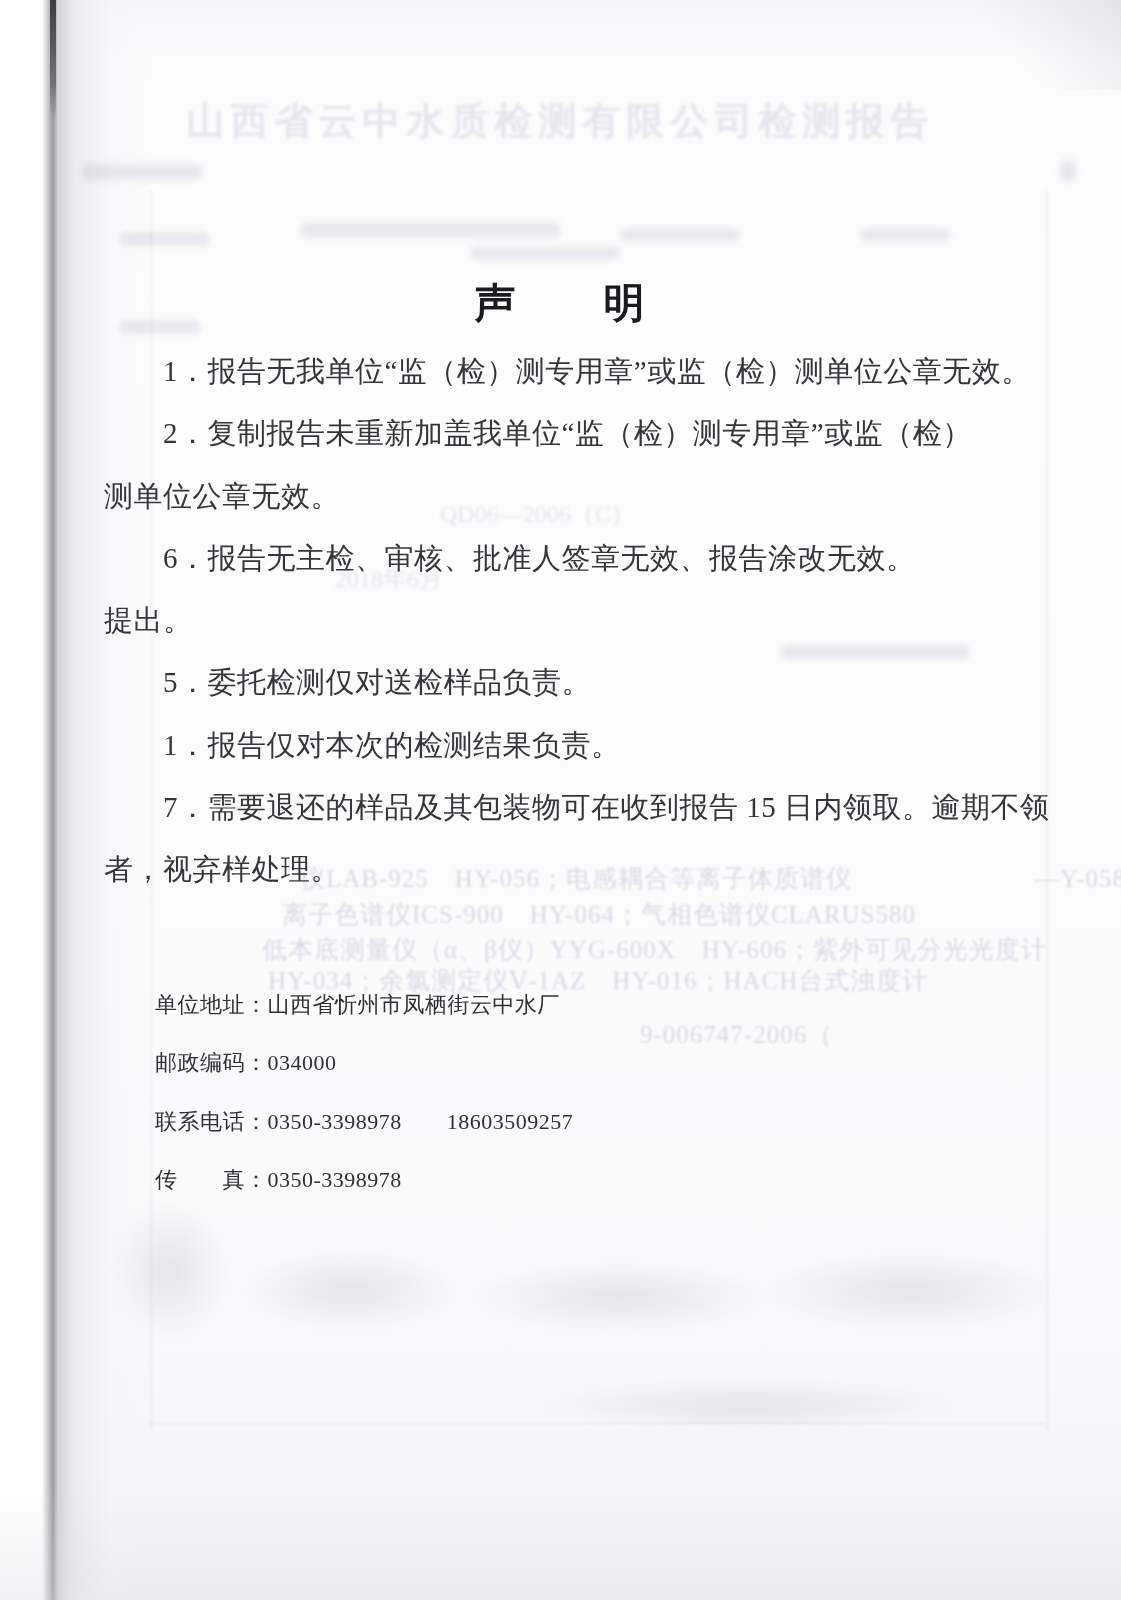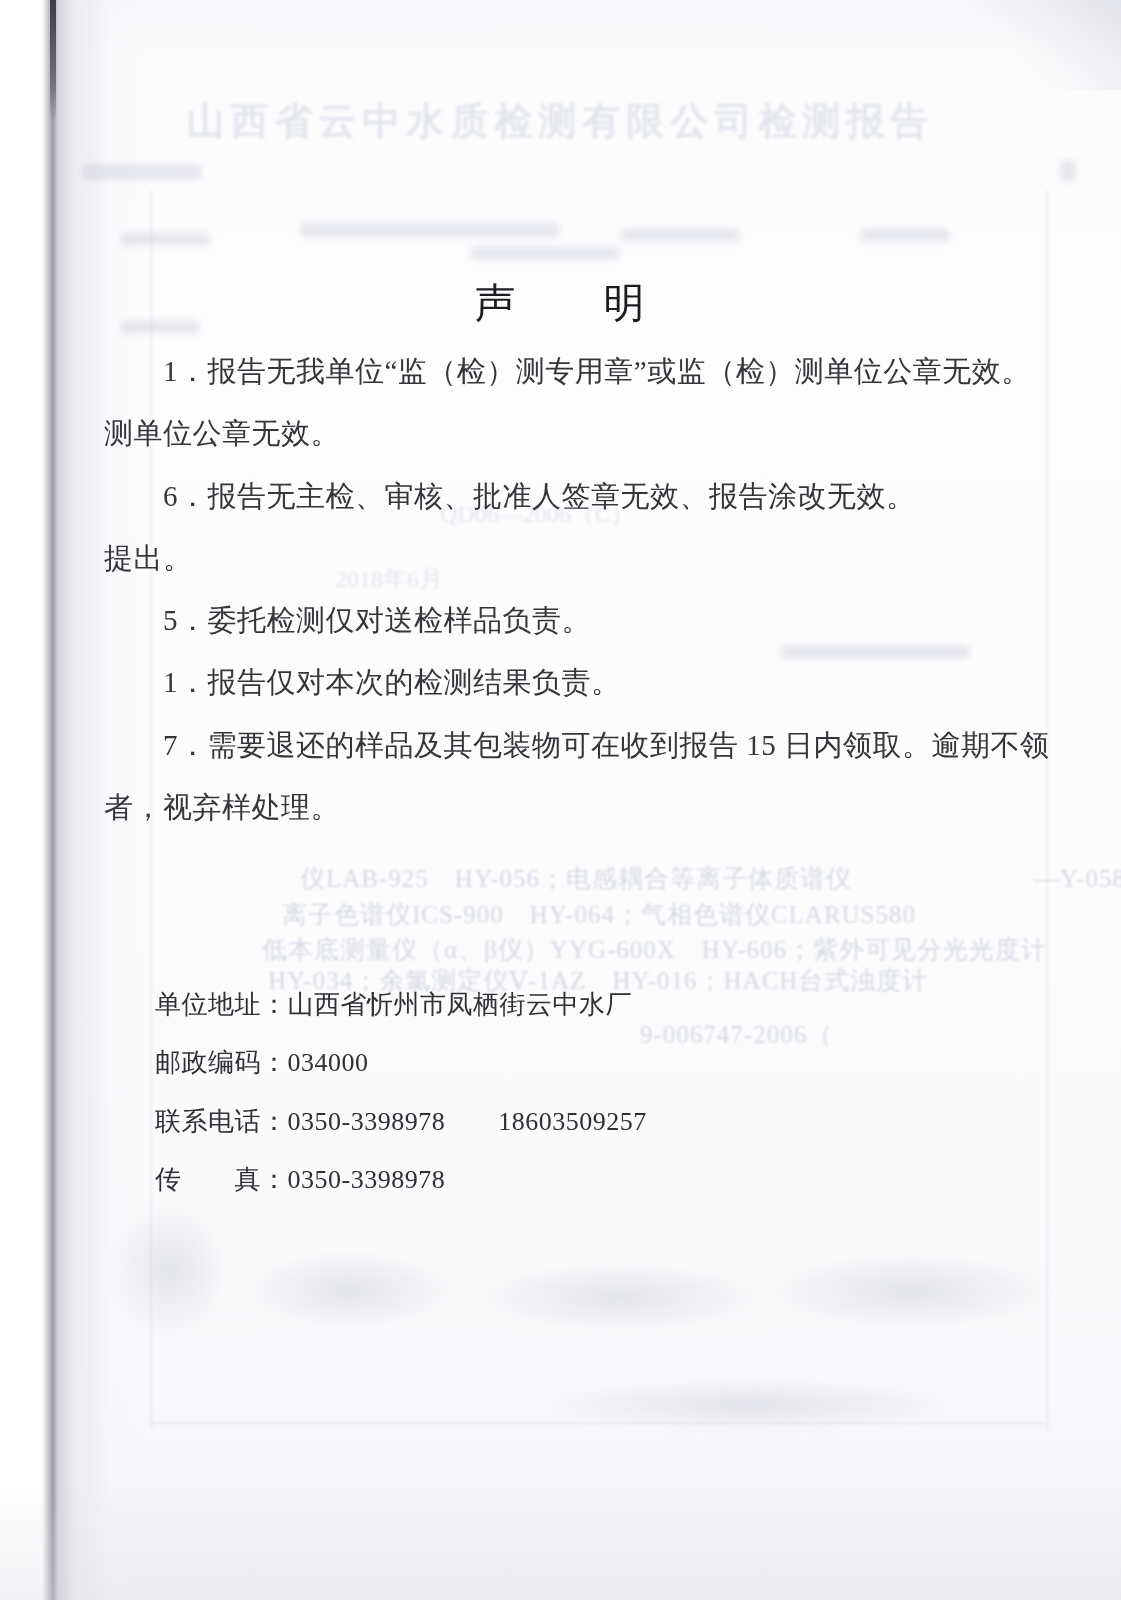--- a/index.html
+++ b/index.html
@@ -63,36 +63,36 @@
     position:absolute;width:2px;background:rgba(125,135,165,0.10);filter:blur(1px);
   }
   .ghost-hline{
     position:absolute;height:2px;background:rgba(125,135,165,0.10);filter:blur(1px);
   }
 
   
   .doc-title{
     position:absolute;left:0;top:276px;width:100%;
     margin:0;text-align:center;
-    font-size:41px;font-weight:normal;color:#1b1b20;
+    font-size:41px;font-weight:bold;color:#1b1b20;
     letter-spacing:2px;
     white-space:pre;
   }
   .statement{
     position:absolute;left:100px;top:338px;width:985px;
     font-size:29px;letter-spacing:0.5px;
   }
   .statement .line{
     height:58.3px;line-height:58.3px;white-space:pre;
     margin:4px;color:#35353a;
   }
   .statement .indent{padding-left:59px;}
   .contact{
     position:absolute;left:155px;top:976px;width:800px;
-    font-size:26px;letter-spacing:0.5px;
+    font-size:22px;letter-spacing:0.5px;
   }
   .contact .line{
     height:58.3px;line-height:58.3px;white-space:pre;
     margin:0;color:#2f2f34;
   }
 </style>
 </head>
 <body>
 
 <div class="page">
@@ -129,20 +129,21 @@
   <div class="smudge-blob" style="left:240px;top:1250px;width:220px;height:80px;"></div>
   <div class="smudge-blob" style="left:470px;top:1262px;width:300px;height:70px;"></div>
   <div class="smudge-blob" style="left:760px;top:1252px;width:300px;height:78px;"></div>
   <div class="smudge-blob" style="left:110px;top:1200px;width:120px;height:140px;"></div>
   <div class="smudge-blob" style="left:540px;top:1380px;width:420px;height:50px;"></div>
 
   <h1 class="doc-title">声　　明</h1>
 
   <div class="statement">
     <p class="line indent">1．报告无我单位“监（检）测专用章”或监（检）测单位公章无效。</p>
+    <p class="line indent">2．复制报告未重新加盖我单位“监（检）测专用章”或监（检）</p>
     <p class="line">测单位公章无效。</p>
     <p class="line indent">6．报告无主检、审核、批准人签章无效、报告涂改无效。</p>
     <p class="line">提出。</p>
     <p class="line indent">5．委托检测仅对送检样品负责。</p>
     <p class="line indent">1．报告仅对本次的检测结果负责。</p>
     <p class="line indent">7．需要退还的样品及其包装物可在收到报告 15 日内领取。逾期不领</p>
     <p class="line">者，视弃样处理。</p>
   </div>
 
   <div class="contact">

